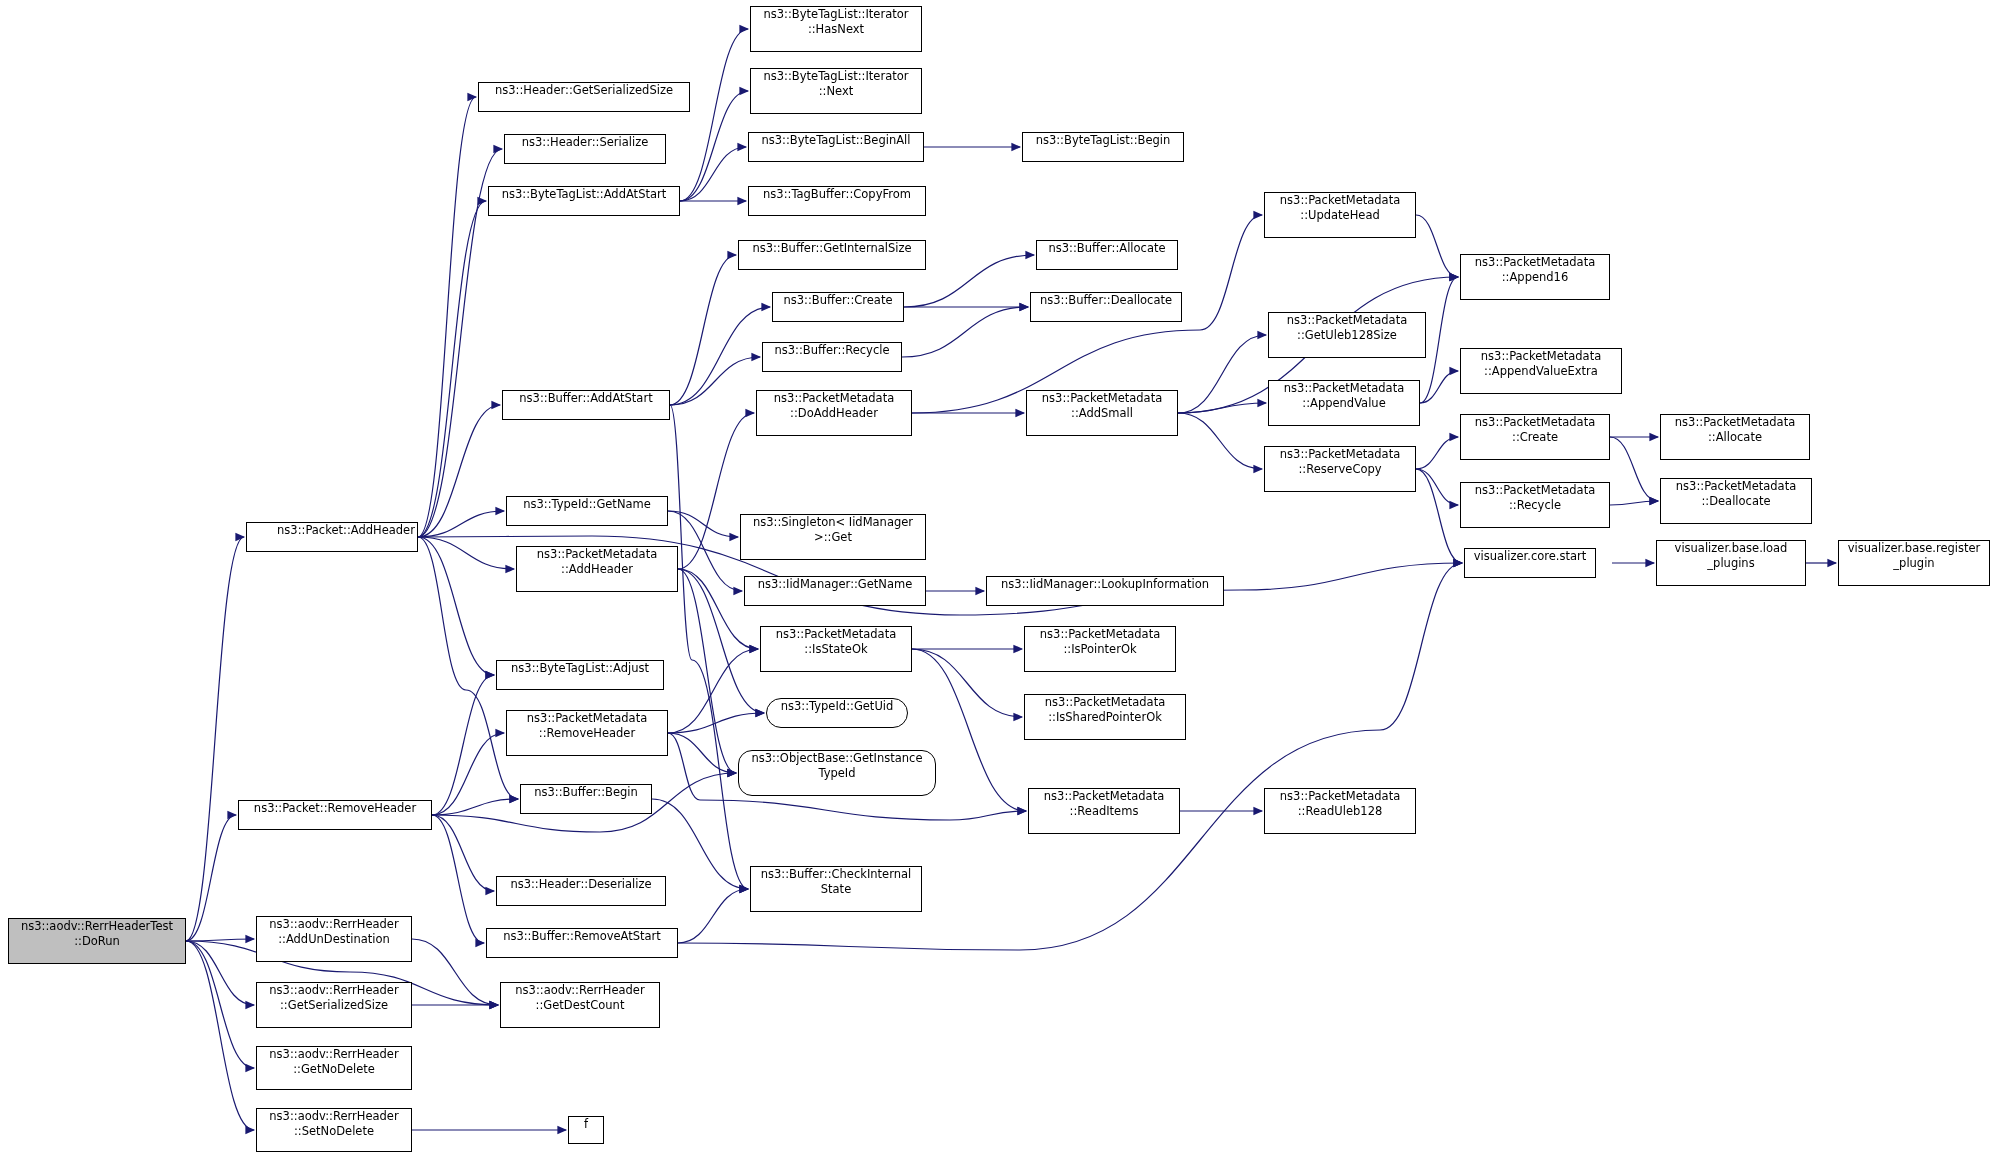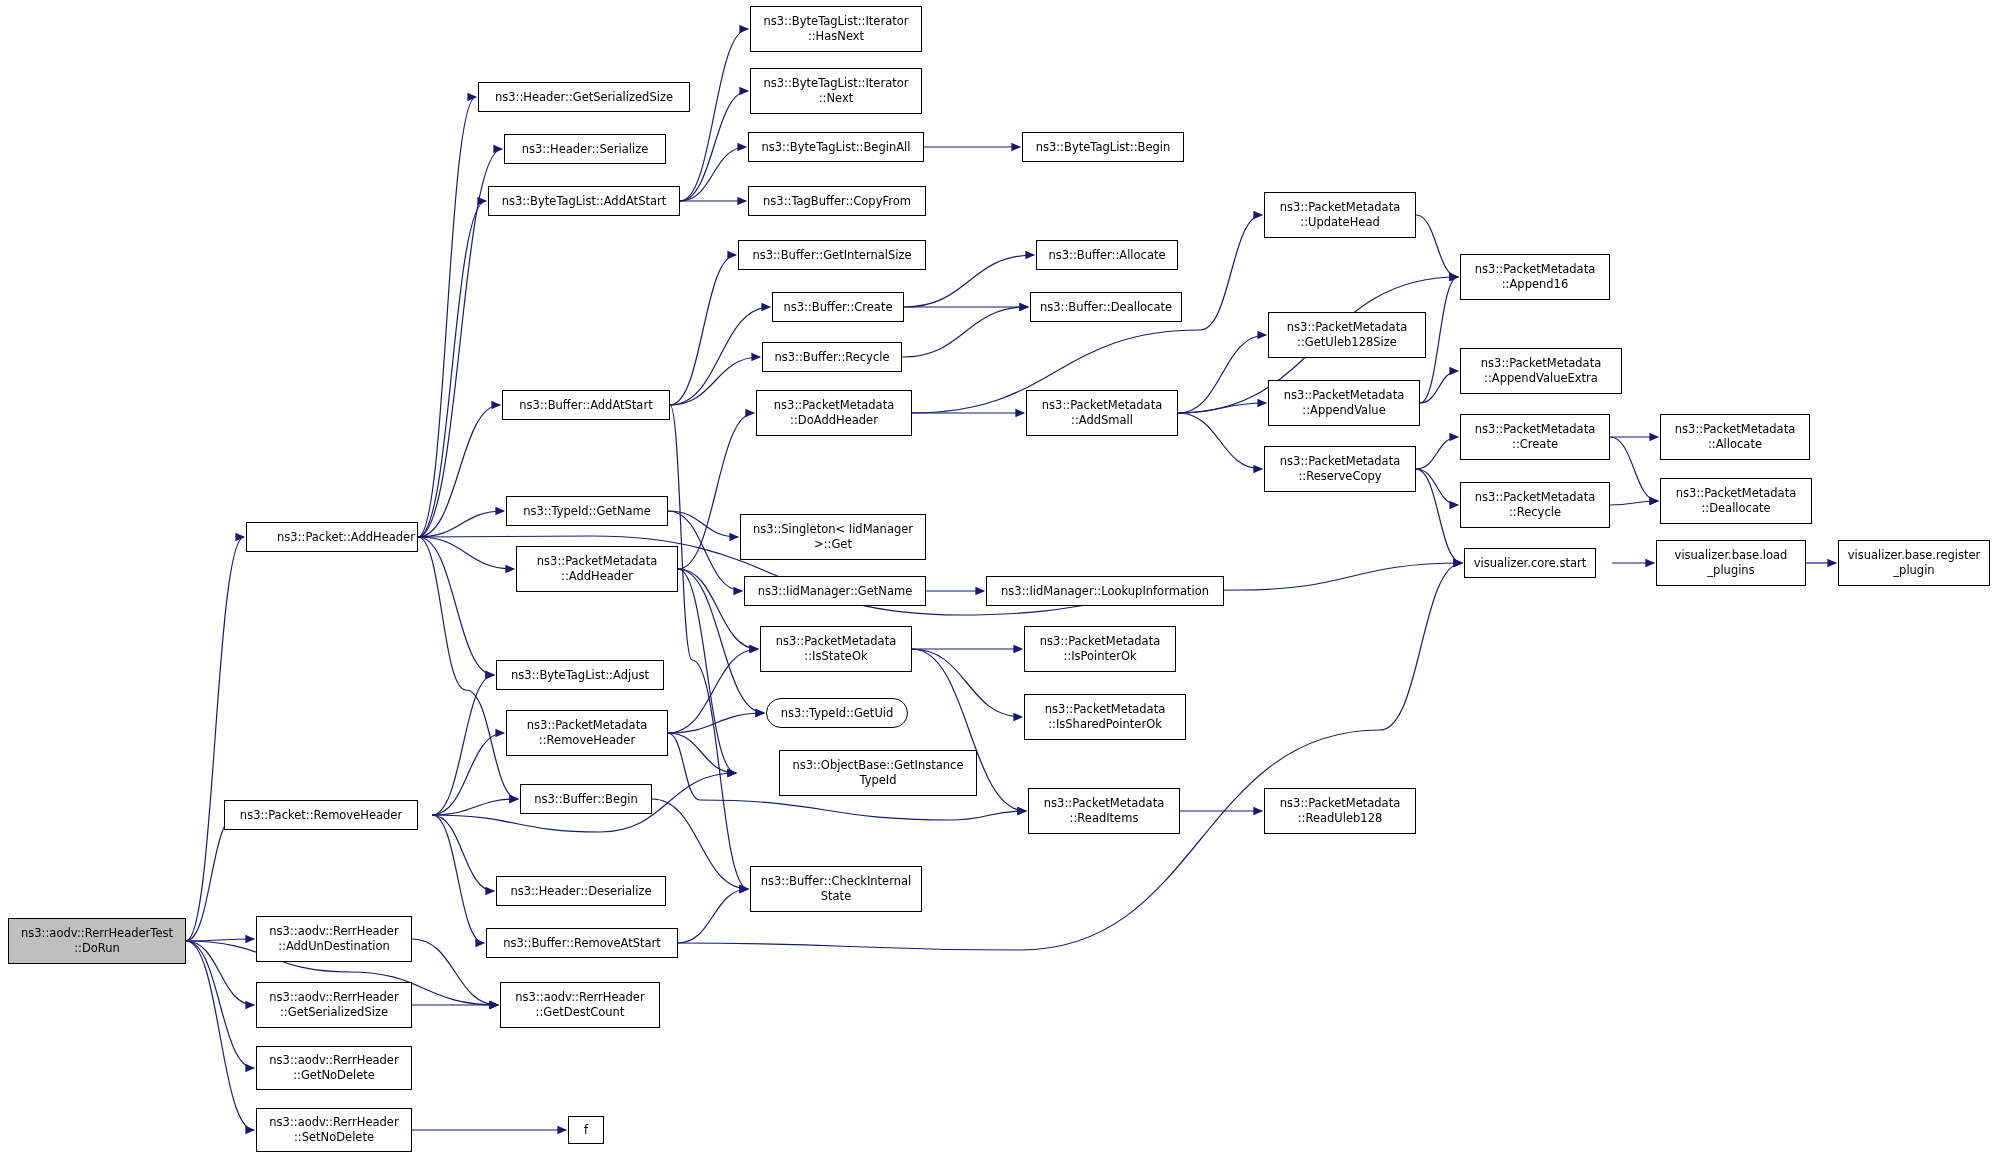--- a/index.html
+++ b/index.html
@@ -23,21 +23,20 @@
   }
   .node {
     position: absolute;
     box-sizing: border-box;
     border: 1px solid #000000;
     background: #ffffff;
     color: #000000;
     display: flex;
     flex-direction: column;
     align-items: center;
-    justify-content: center;
     text-align: center;
     font-size: 11.5px;
     line-height: 1.3;
     white-space: nowrap;
     cursor: pointer;
   }
   .node.highlight { background: #bfbfbf; }
   .node span { display: block; pointer-events: none; }
 </style>
 </head>
@@ -124,21 +123,21 @@
       <path d="M1806,563 C1821,563 1821,563 1836,563" class="edge" marker-end="url(#arrow)"></path>
     </svg>
 
 <div class="node highlight" style="left: 8px; top: 918px; width: 178px; height: 46px;">
       <span>ns3::aodv::RerrHeaderTest</span>
       <span>::DoRun</span>
     </div>
     <div class="node" style="left: 246px; top: 522px; width: 172px; height: 30px; padding-left: 28px;">
       <span>ns3::Packet::AddHeader</span>
     </div>
-    <div class="node" style="left: 224px; top: 800px; width: 194px; height: 30px;">
+    <div class="node" style="left: 238px; top: 800px; width: 194px; height: 30px;">
       <span>ns3::Packet::RemoveHeader</span>
     </div>
     <div class="node" style="left: 256px; top: 916px; width: 156px; height: 46px;">
       <span>ns3::aodv::RerrHeader</span>
       <span>::AddUnDestination</span>
     </div>
     <div class="node" style="left: 256px; top: 982px; width: 156px; height: 46px;">
       <span>ns3::aodv::RerrHeader</span>
       <span>::GetSerializedSize</span>
     </div>
@@ -226,21 +225,21 @@
     <div class="node" style="left: 744px; top: 576px; width: 182px; height: 30px;">
       <span>ns3::IidManager::GetName</span>
     </div>
     <div class="node" style="left: 760px; top: 626px; width: 152px; height: 46px;">
       <span>ns3::PacketMetadata</span>
       <span>::IsStateOk</span>
     </div>
     <div class="node" style="left: 766px; top: 698px; width: 142px; height: 30px; border-radius: 15px;">
       <span>ns3::TypeId::GetUid</span>
     </div>
-    <div class="node" style="left: 779px; top: 750px; width: 198px; height: 46px;">
+    <div class="node" style="left: 738px; top: 750px; width: 198px; height: 46px; border-radius: 14px;">
       <span>ns3::ObjectBase::GetInstance</span>
       <span>TypeId</span>
     </div>
     <div class="node" style="left: 750px; top: 866px; width: 172px; height: 46px;">
       <span>ns3::Buffer::CheckInternal</span>
       <span>State</span>
     </div>
     <div class="node" style="left: 1022px; top: 132px; width: 162px; height: 30px;">
       <span>ns3::ByteTagList::Begin</span>
     </div>

